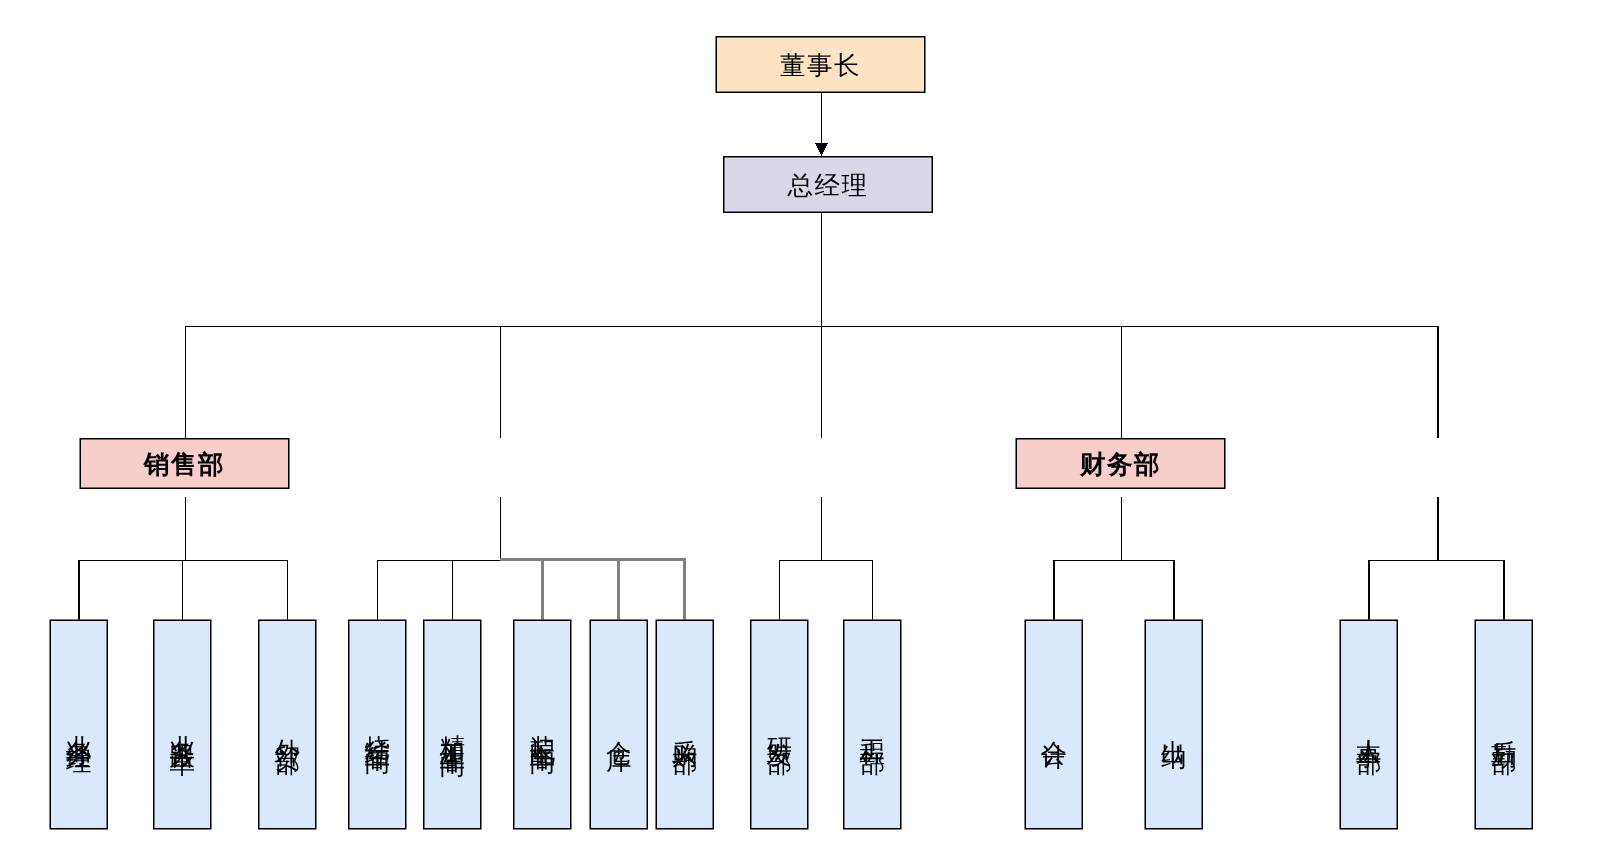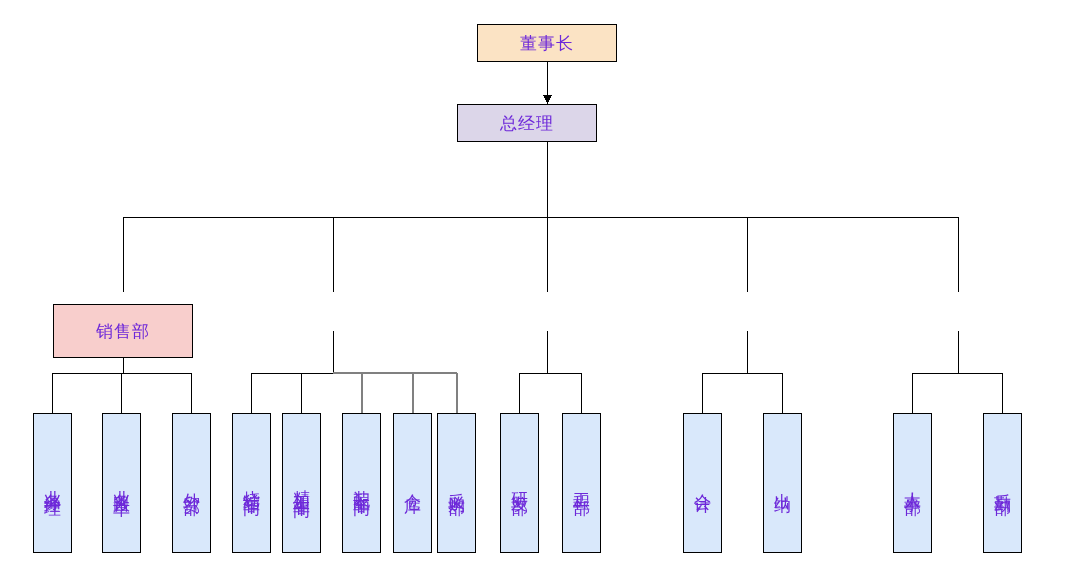--- a/index.html
+++ b/index.html
@@ -25,28 +25,28 @@
   .wires line { stroke: var(--line, #000000); stroke-width: 1; }
   .wires line.alt { stroke: var(--line-alt, #808080); stroke-width: 2; }
   .wires polygon { fill: var(--line, #000000); }
   .node {
     position: absolute;
     box-sizing: border-box;
     border: 1px solid var(--border, #000000);
     display: flex;
     align-items: center;
     justify-content: center;
-    color: #6d28d9;
+    color: #000000;
     font-size: 17px;
     letter-spacing: 1px;
     z-index: 2;
   }
   .chairman { left: 477px; top: 24px;  width: 140px; height: 38px; background: var(--chairman-fill, #FBE3C4); }
-  .gm       { left: 457px; top: 104px; width: 140px; height: 38px; background: var(--gm-fill, #DCD6E9); }
-  .dept     { top: 304px; width: 140px; height: 54px; background: var(--dept-fill, #F8CECC); }
+  .gm       { left: 482px; top: 104px; width: 140px; height: 38px; background: var(--gm-fill, #DCD6E9); }
+  .dept     { top: 292px; width: 140px; height: 34px; background: var(--dept-fill, #F8CECC); font-weight: bold; }
   .leaf     { top: 413px; width: 39px; height: 140px; background: var(--leaf-fill, #D9E8FB); }
   .leaf .vtext {
     writing-mode: vertical-rl;
     text-orientation: upright;
     letter-spacing: 3px;
     font-size: 17px;
     line-height: 1;
     white-space: nowrap;
   }
 </style>
@@ -110,20 +110,21 @@
       <line x1="912.5" y1="373.5" x2="1002.5" y2="373.5"></line>
       <line x1="912.5" y1="373" x2="912.5" y2="413"></line>
       <line x1="1002.5" y1="373" x2="1002.5" y2="413"></line>
     </g>
   </svg>
 
   <div class="node chairman">董事长</div>
   <div class="node gm">总经理</div>
 
   <div class="node dept" style="left:53px">销售部</div>
+  <div class="node dept" style="left:677px">财务部</div>
 
   <div class="node leaf" style="left:33px">
       <span class="vtext">业务经理</span>
     </div>
   <div class="node leaf" style="left:102px">
       <span class="vtext">业务跟单</span>
     </div>
   <div class="node leaf" style="left:172px">
       <span class="vtext">外贸部</span>
     </div>

